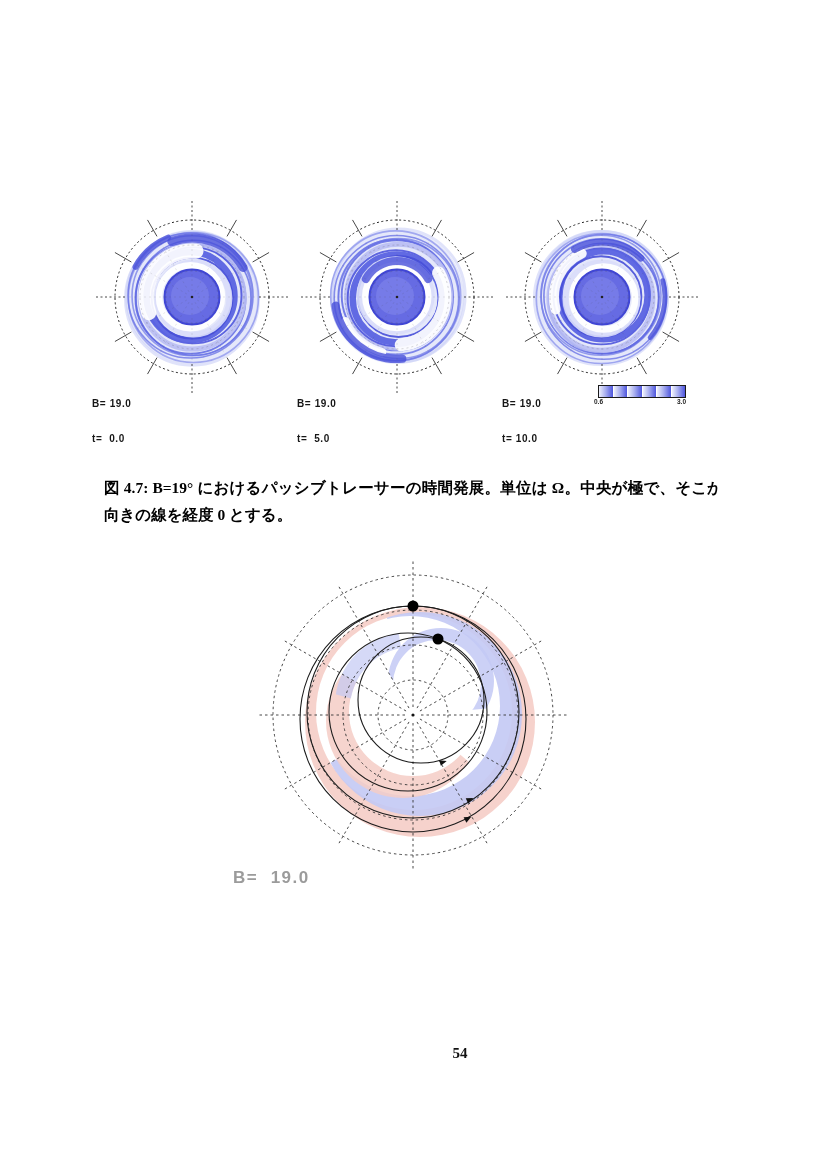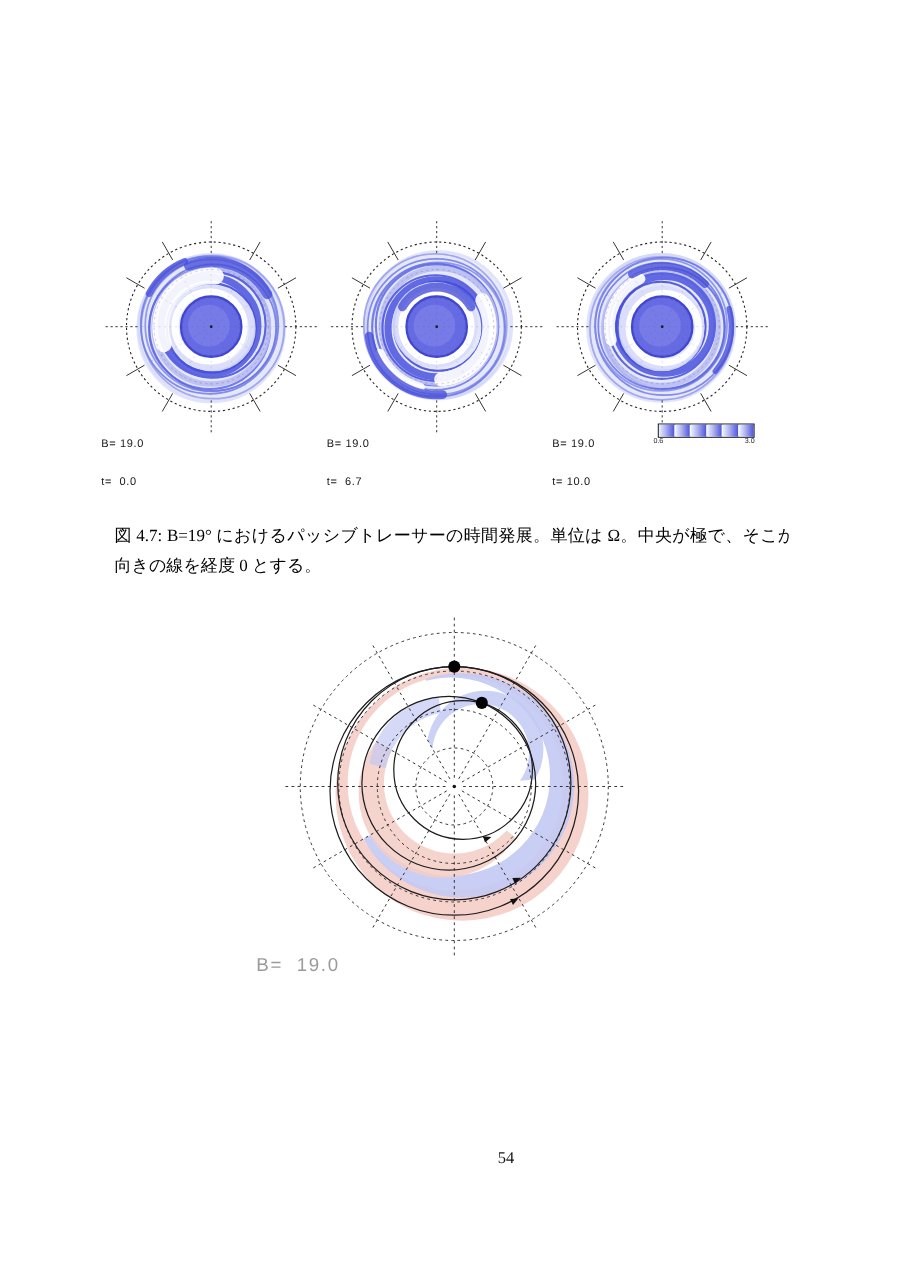--- a/index.html
+++ b/index.html
@@ -1,17 +1,17 @@
 <!DOCTYPE html>
 <html><head>
 <meta charset="utf-8">
 <style>
   html,body{margin:0;padding:0;background:#fff;}
   .page{position:relative;width:718px;height:1169px;background:#ffffff;overflow:hidden;
-        font-family:"Liberation Serif","DejaVu Serif",serif;color:#111;}
+        font-family:"Liberation Serif","DejaVu Serif",serif;color:#111;font-weight:bold;}
   svg{position:absolute;}
   .plot-label{position:absolute;font-family:"Liberation Sans","DejaVu Sans",sans-serif;
       font-size:10px;line-height:11.5px;letter-spacing:.6px;color:#161616;white-space:pre;}
   .caption{position:absolute;left:88px;width:651px;font-size:15.5px;line-height:26.5px;
       text-align:justify;margin:16px;color:#000000;}
   .colorbar{position:absolute;left:598px;top:385px;width:86px;height:11px;
       border:1px solid #1a1a1a;display:flex;gap:1px;background:#fdfdfd;}
   .colorbar .cell{flex:1;background:linear-gradient(90deg,#eef0fb 0%,#aab0f0 45%,#4d55dd 100%);}
   .cb-num{position:absolute;font-family:"Liberation Sans","DejaVu Sans",sans-serif;
       font-size:6.5px;color:#222;}
@@ -166,21 +166,21 @@
       <line x1="541.3782217350893" y1="262" x2="524.9237390631849" y2="252.5" stroke="#333" stroke-width="0.9"></line>
       <line x1="567" y1="236.3782217350893" x2="557.5" y2="219.923739063185" stroke="#333" stroke-width="0.9"></line>
     </svg>
 
   <div class="plot-label" style="left:92px;top:375px">
     <div>B= 19.0</div>
     <div>t=  0.0</div>
   </div>
   <div class="plot-label" style="left:297px;top:375px">
     <div>B= 19.0</div>
-    <div>t=  6.7</div>
+    <div>t=  5.0</div>
   </div>
   <div class="plot-label" style="left:502px;top:375px">
     <div>B= 19.0</div>
     <div>t= 10.0</div>
   </div>
 
   <div class="colorbar" id="colorbar">
       <div class="cell"></div>
       <div class="cell"></div>
       <div class="cell"></div>

